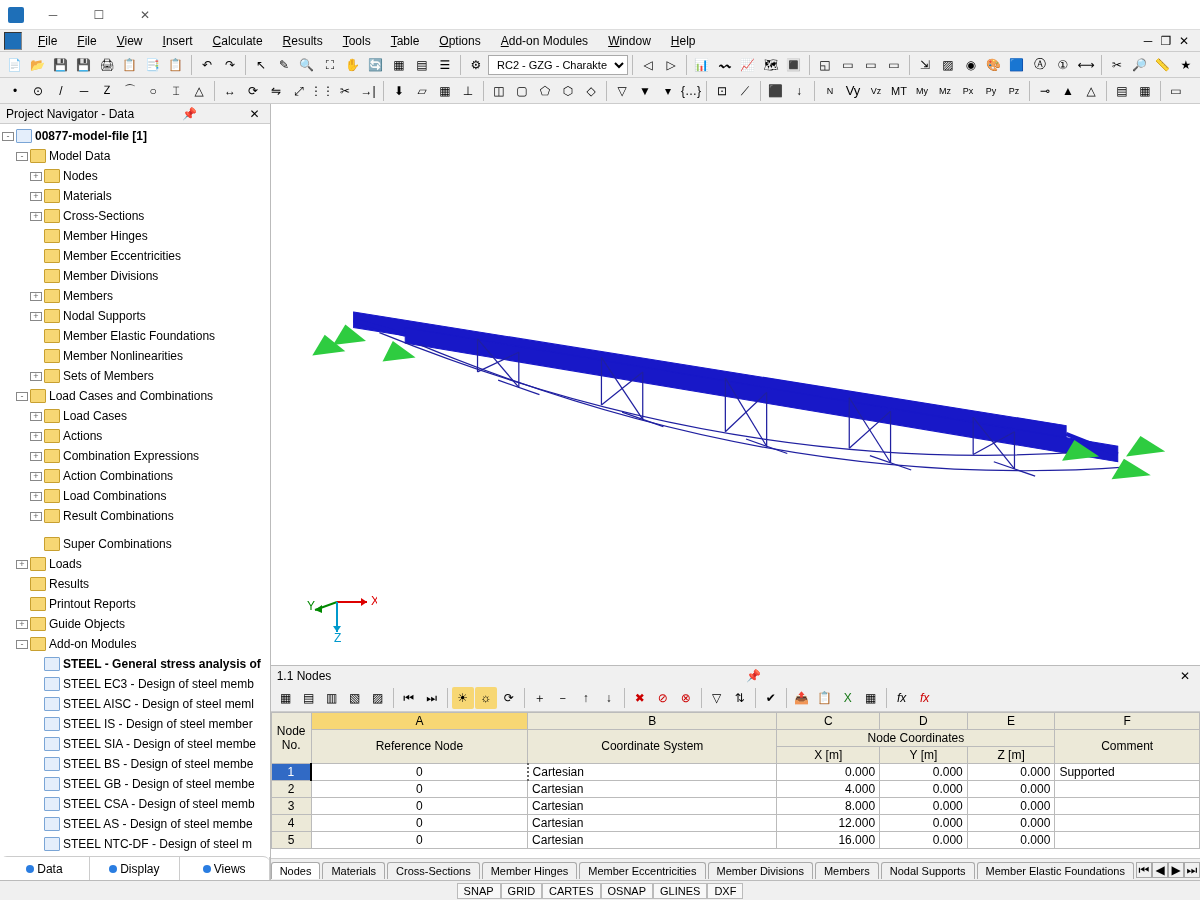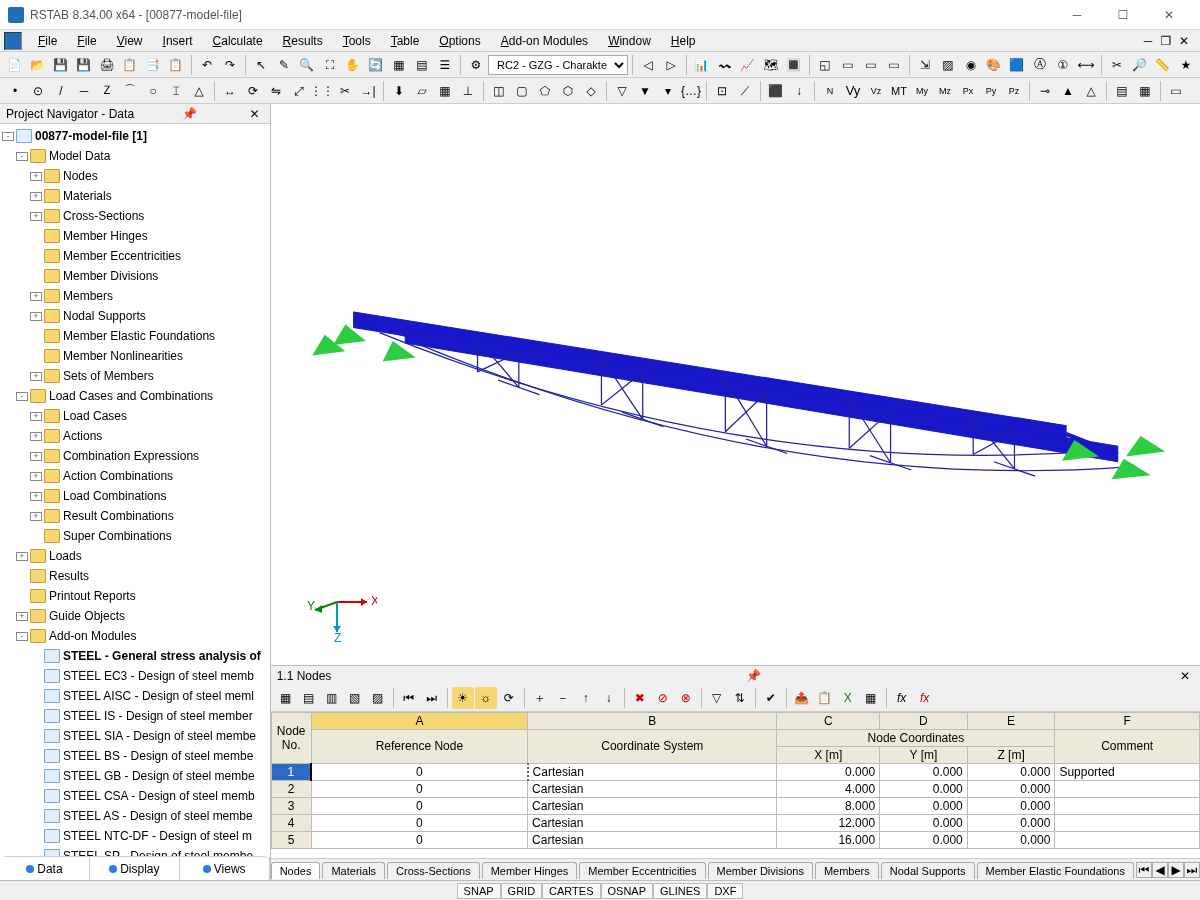--- a/index.html
+++ b/index.html
@@ -66,21 +66,20 @@
 .tp-tabs .scroller span { width:16px; text-align:center; cursor:pointer; border:1px solid #aaa;}
 
 .statusbar { height:20px; background:#f0f0f0; border-top:1px solid #bbb; display:flex; align-items:center; justify-content:center; gap:0;}
 .statusbar .cell { border:1px solid #bbb; padding:1px 6px; font-size:11px; background:#f8f8f8;}
 </style>
 </head>
 <body>
 
 <div class="titlebar">
   <span class="app-icon"></span>
-  <span class="title">RSTAB 8.34.00 x64 - [00877-model-file]</span>
   <span class="winbtn">─</span>
   <span class="winbtn">☐</span>
   <span class="winbtn">✕</span>
 </div>
 
 <div class="menubar">
   <span class="mcorner"></span>
   <span class="mi">File</span>
   <span class="mi">File</span>
   <span class="mi">View</span>
@@ -362,21 +361,21 @@
             </div>
           </li>
           <li>
             <div class="row" style="padding-left: 28px;">
               <span class="tw">+</span>
               <span class="ic "></span>
               <span class="lbl">Result Combinations</span>
             </div>
           </li>
           <li>
-            <div class="row" style="padding-left: 28px;">
+            <div class="row" style="padding-left: 28px; margin-top: 8px;">
               <span class="tw empty">+</span>
               <span class="ic "></span>
               <span class="lbl">Super Combinations</span>
             </div>
           </li>
           <li>
             <div class="row" style="padding-left: 14px;">
               <span class="tw">+</span>
               <span class="ic "></span>
               <span class="lbl">Loads</span>

